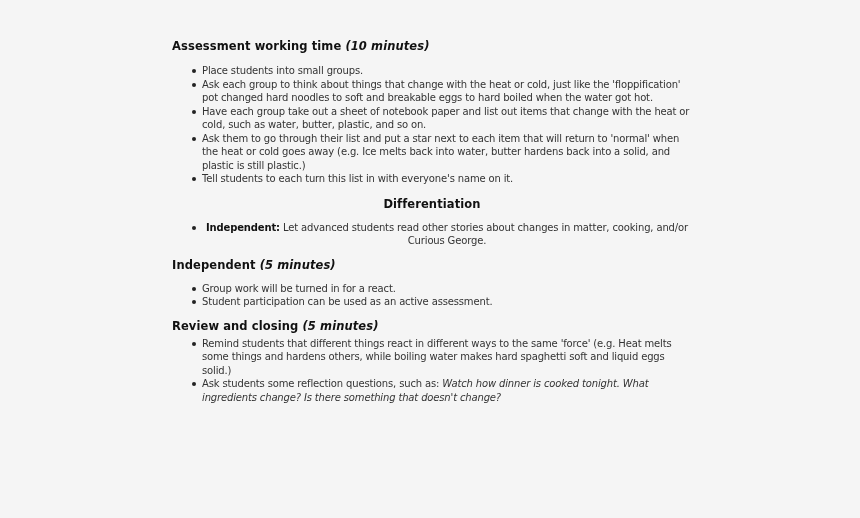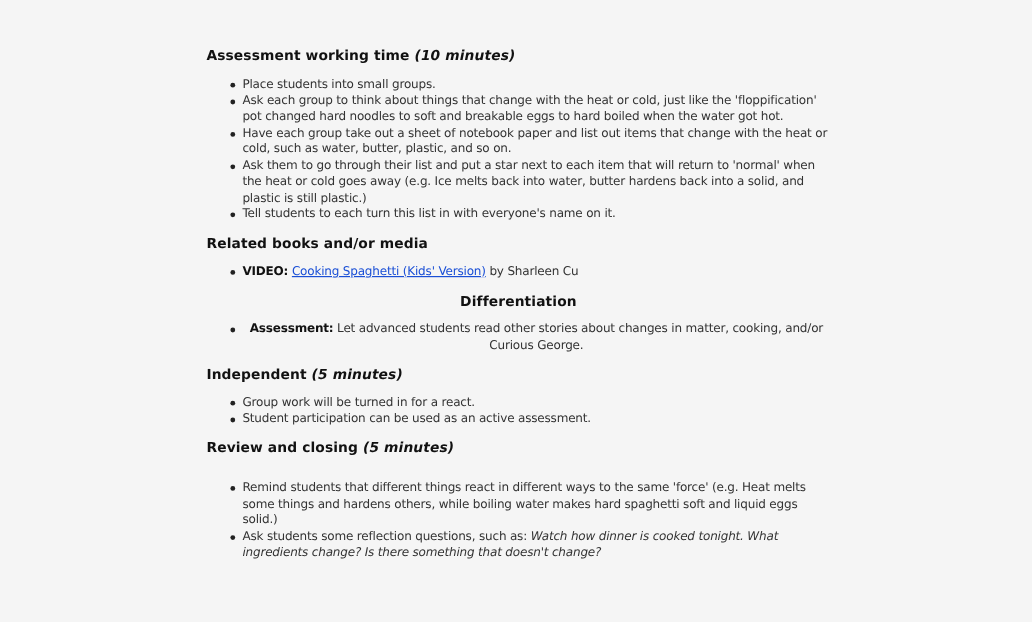--- a/index.html
+++ b/index.html
@@ -56,61 +56,49 @@
     a.link { color: #1a4fd6; text-decoration: underline; }
     .it { font-style: italic; }
     .sec1 h2 { margin-bottom: 11px; }
     .sec2 { margin-top: 10px; }
     .sec2 h2 { margin-bottom: 10px; }
     .sec3 { margin-top: 11px; text-align: center; }
     .sec3 h2 { margin-bottom: 10px; }
     .sec4 { margin-top: 10px; }
     .sec4 h2 { margin-bottom: 10px; }
     .sec5 { margin-top: 10px; }
-    .sec5 h2 { margin-bottom: 20px; }
+    .sec5 h2 { margin-bottom: 4px; }
   </style>
 </head>
 <body>
 
 <div class="doc">
 
   <section class="sec1">
     <h2>
       <span>Assessment working time</span>
       <span class="dur">(10 minutes)</span>
     </h2>
     <ul>
       <li>Place students into small groups.</li>
       <li>Ask each group to think about things that change with the heat or cold, just like the 'floppification' pot changed hard noodles to soft and breakable eggs to hard boiled when the water got hot.</li>
       <li>Have each group take out a sheet of notebook paper and list out items that change with the heat or cold, such as water, butter, plastic, and so on.</li>
       <li>Ask them to go through their list and put a star next to each item that will return to 'normal' when the heat or cold goes away (e.g. Ice melts back into water, butter hardens back into a solid, and plastic is still plastic.)</li>
       <li>Tell students to each turn this list in with everyone's name on it.</li>
     </ul>
   </section>
 
-  <section class="sec2">
-    <h2>
-      <span>Related books and/or media</span>
-    </h2>
-    <ul>
-      <li>
-        <span class="lead">VIDEO:</span>
-        <a class="link" href="#">Cooking Spaghetti (Kids' Version)</a>
-        <span>by Sharleen Cu</span>
-      </li>
-    </ul>
-  </section>
 
   <section class="sec3">
     <h2>
       <span>Differentiation</span>
     </h2>
     <ul>
       <li>
-        <span class="lead">Assessment:</span>
+        <span class="lead">Independent:</span>
         <span>Let advanced students read other stories about changes in matter, cooking, and/or Curious George.</span>
       </li>
     </ul>
   </section>
 
   <section class="sec4">
     <h2>
       <span>Independent</span>
       <span class="dur">(5 minutes)</span>
     </h2>

